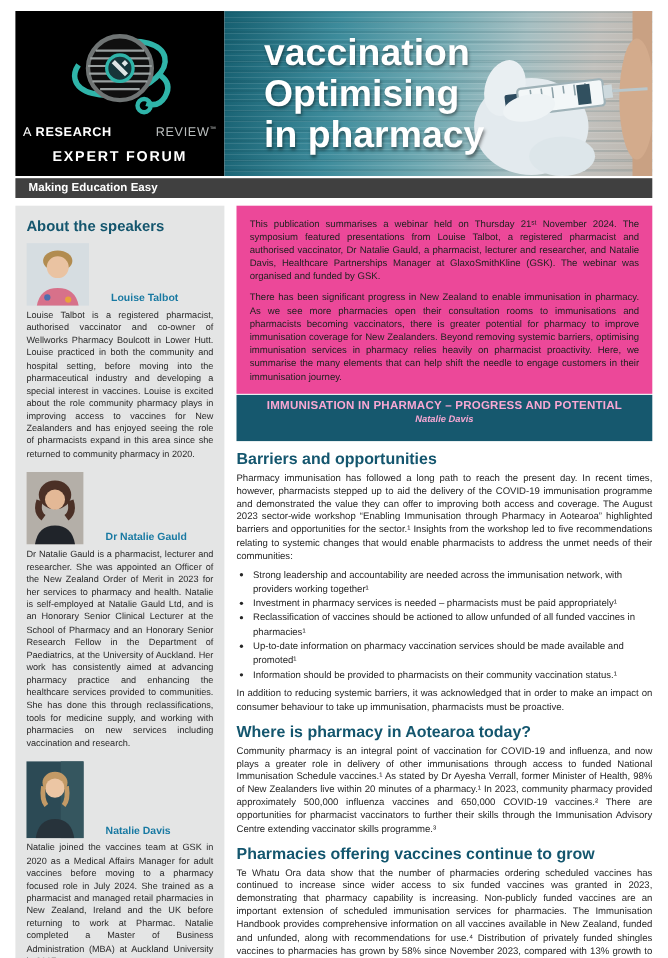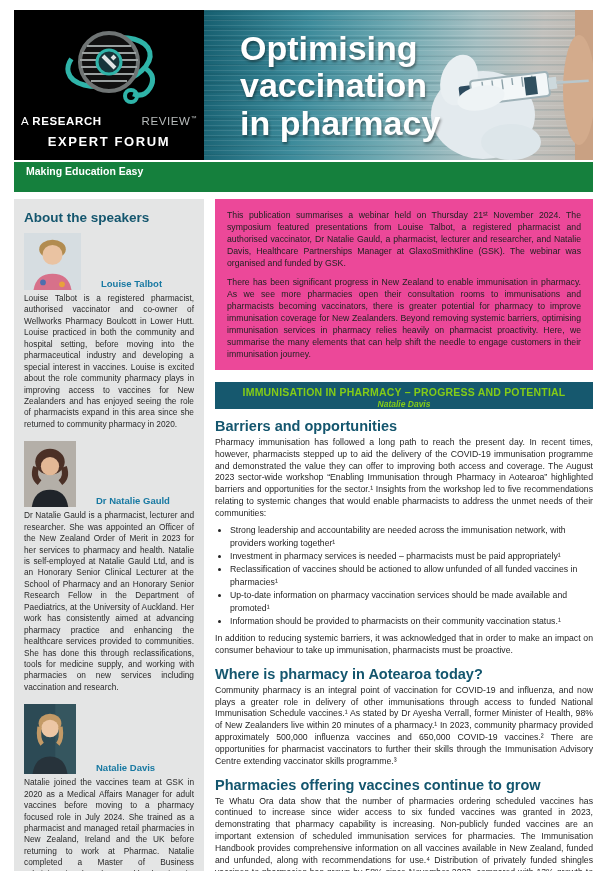--- a/index.html
+++ b/index.html
@@ -17,40 +17,40 @@
   .expert-forum { color:#fff; font-weight:700; font-size:13px; letter-spacing:1.6px; }
   .hero { position:relative; flex:1; overflow:hidden;
     background:
       repeating-linear-gradient(180deg, rgba(255,255,255,.10) 0 1px, rgba(255,255,255,0) 1px 5px),
       repeating-linear-gradient(180deg, rgba(10,60,70,.12) 0 2px, rgba(0,0,0,0) 2px 9px),
       linear-gradient(97deg,#165f70 0%, #3d8b9b 26%, #6fa9b2 48%, #a5bfc2 68%, #c2c1bd 84%, #bdb6ae 100%);
   }
   .hero-title { position:absolute; left:36px; top:20px; color:#fff; font-weight:700; font-size:34px; line-height:1.1; text-shadow:1px 2px 3px rgba(0,0,0,.45); }
   .hero-title span { display:block; }
   .hero-art { position:absolute; right:0; top:0; height:100%; }
-  .tagline-bar { margin:2px 14px 0 14px; background:#15803d; color:#fff; font-weight:700; font-size:10.5px; padding:3px 12px; height:30px; }
+  .tagline-bar { margin:2px 14px 0 14px; background:#404040; color:#fff; font-weight:700; font-size:10.5px; padding:3px 12px; height:18px; }
 
   
   .content { display:flex; gap:11px; margin:7px 14px 0 14px; align-items:flex-start; }
   .left-col { width:190px; flex-shrink:0; }
   .right-col { flex:1; min-width:0; }
 
   
   .sidebar-box { background:#e4e5e5; padding:9px 10px 14px 10px; min-height:575px; }
   .sidebar-heading { color:#14566e; font-weight:700; font-size:13.5px; margin:2px 0 8px 0; }
   .speaker { margin-bottom:11px; }
   .photo-row { display:flex; align-items:flex-end; gap:20px; margin-bottom:3px; }
   .speaker-name { color:#1879a2; font-weight:700; font-size:9.5px; padding-bottom:1px; white-space:nowrap; }
   .speaker-bio { font-size:8.3px; line-height:1.38; text-align:justify; color:#2a2a2a; }
   .avatar { display:block; flex-shrink:0; }
 
   
   .intro-box { background:#ec4899; padding:10px 12px; font-size:8.7px; line-height:1.38; text-align:justify; }
   .intro-box p + p { margin-top:7px; }
-  .session-banner { background:#16586e; color:#84cc16; text-align:center; padding:4px 6px 0 6px; margin-top:12px; }
+  .session-banner { background:#16586e; color:#f9a8d4; text-align:center; padding:4px 6px 15px 6px; margin-top:1px; }
   .session-banner .sb-title { font-weight:700; font-size:10.5px; letter-spacing:.2px; }
   .session-banner .sb-speaker { font-weight:700; font-style:italic; font-size:8.5px; margin-top:1px; }
   .section-heading { color:#14566e; font-weight:700; font-size:14.5px; margin:9px 0 3px 0; }
   .body-text { font-size:8.7px; line-height:1.36; text-align:justify; color:#262626; }
   ul.rec-list { margin:4px 0 5px 4px; padding-left:11px; }
   ul.rec-list li { font-size:8.7px; line-height:1.5; color:#262626; }
 </style>
 </head>
 <body>
 
@@ -96,22 +96,22 @@
             <line x1="160" y1="68" x2="160" y2="78"></line>
               <line x1="170" y1="68" x2="170" y2="75"></line>
           </g>
           <rect x="162" y="69" width="12" height="18" fill="#31505f"></rect>
           <rect x="186" y="72" width="8" height="12" fill="#cdd9dd"></rect>
           <line x1="194" y1="78" x2="226" y2="80" stroke="#b9c7cc" stroke-width="2.6"></line>
         </g>
         <ellipse cx="118" cy="88" rx="24" ry="12" fill="#eef3f5" transform="rotate(-12 118 88)"></ellipse>
       </svg>
       <div class="hero-title">
+        <span>vaccination</span>
         <span>Optimising</span>
-        <span>vaccination</span>
         <span>in pharmacy</span>
       </div>
     </div>
   </div>
 
   <div class="tagline-bar">Making Education Easy</div>
 
   <div class="content">
 
     <div class="left-col">

